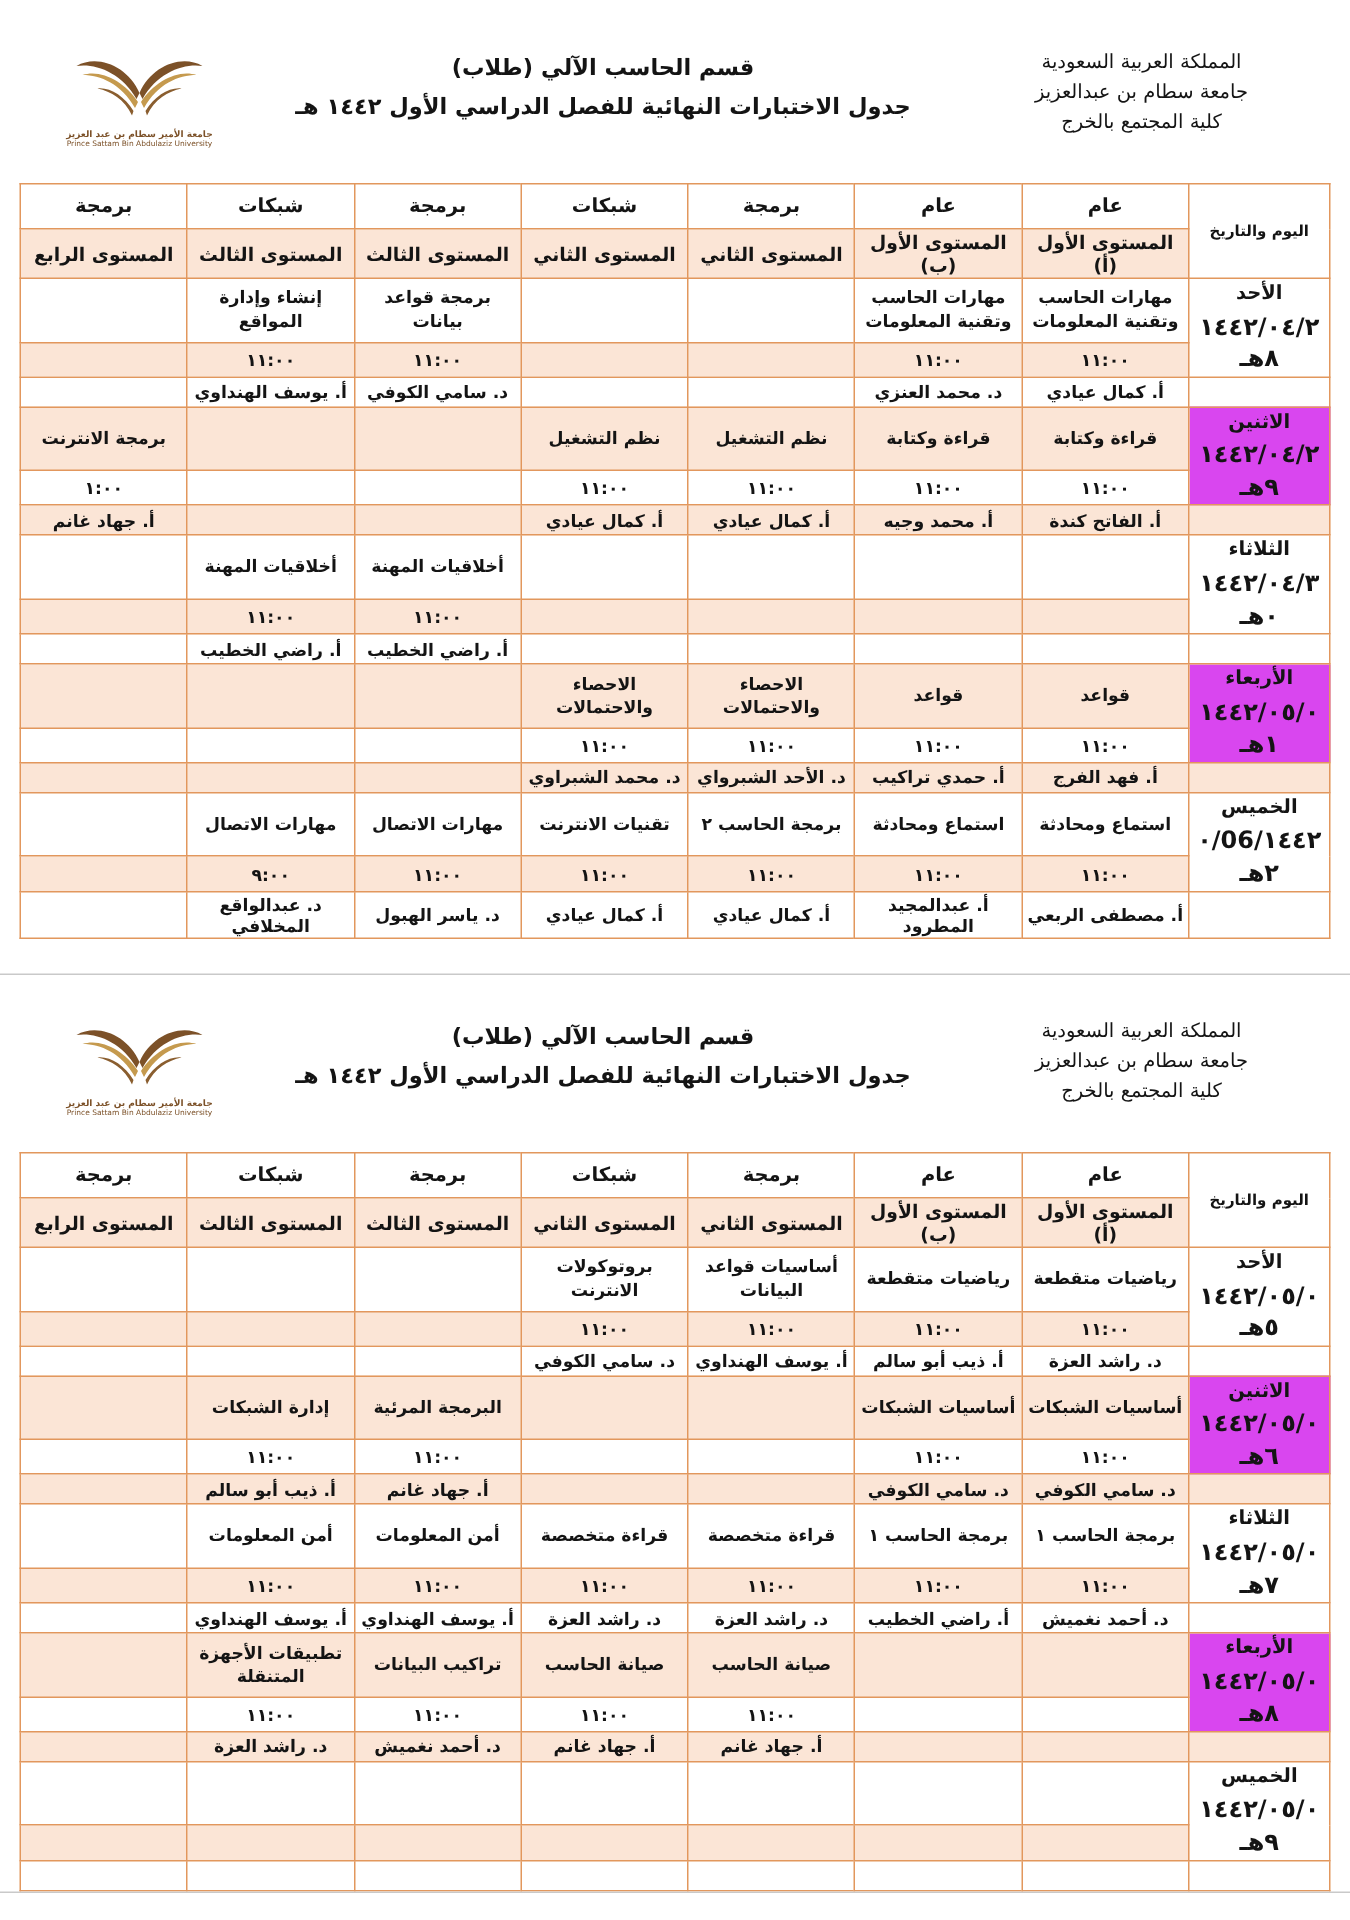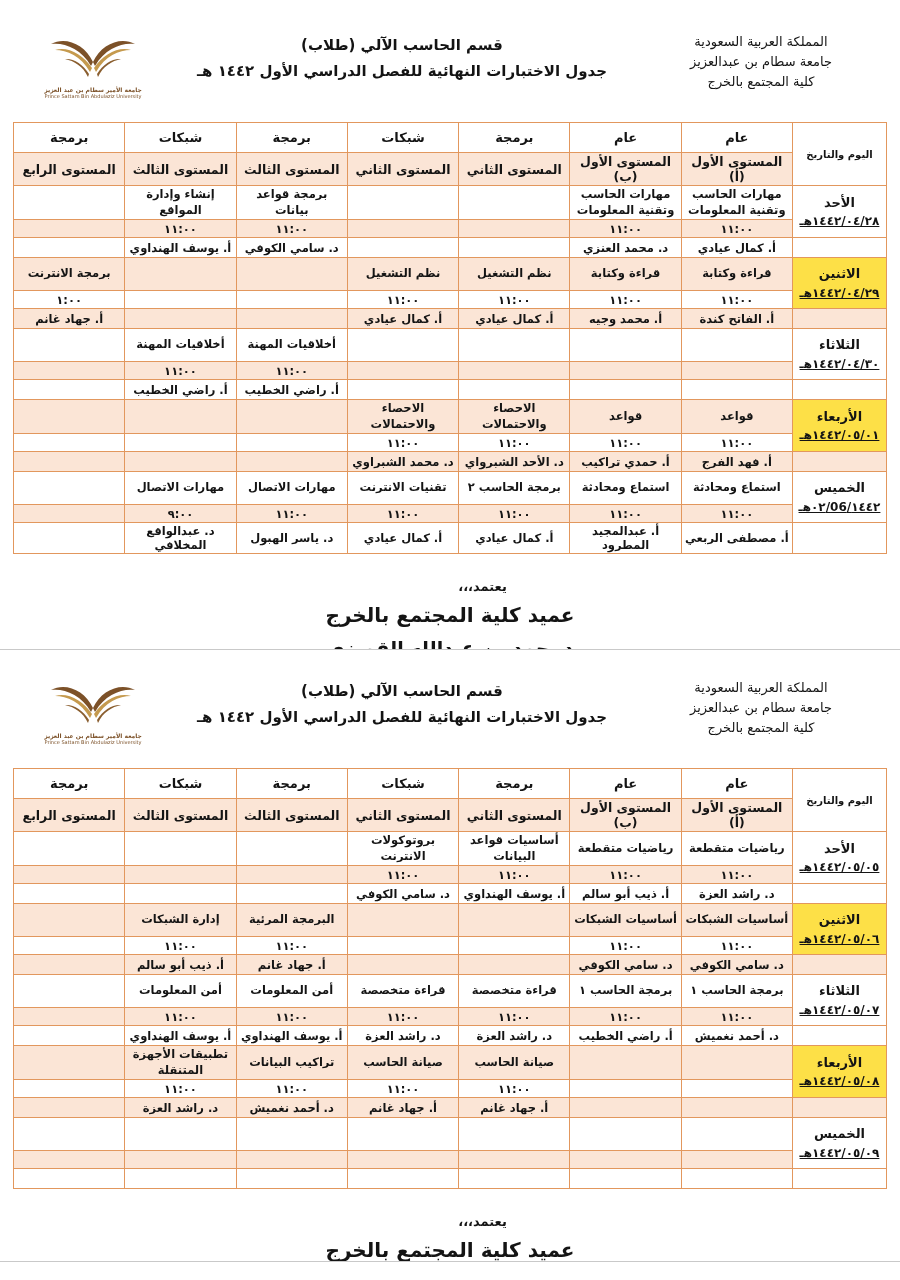--- a/index.html
+++ b/index.html
@@ -27,30 +27,30 @@
     direction:rtl;border-collapse:collapse;table-layout:fixed;
     width:874px;margin:2px auto 0 auto;
   }
   table.exam td{
     border:1px solid #e2975d;background:#ffffff;
     text-align:center;vertical-align:middle;
     font-weight:700;padding:1px 2px;word-wrap:break-word;
   }
   tr.peach > td{background:#fbe5d6;}
   td.daycell,td.dayhead{background:#ffffff;}
-  tr.peach > td.daycell{background:#fde047;}
+  tr.peach > td.daycell{background:#d946ef;}
   col.daycol{width:94px;}
   .hrow1 td{height:27px;font-size:13px;}
   .hrow2 td{height:25px;font-size:12.5px;}
   td.dayhead{font-size:10px;}
   .row-subject td{height:30px;font-size:11.5px;line-height:1.35;}
   .row-time td{height:15px;font-size:11.5px;}
   .row-teacher td{height:17px;font-size:11.5px;}
   .day-name{font-size:13px;font-weight:700;}
-  .day-date{font-size:12px;font-weight:700;margin-top:2px;text-decoration:underline;}
+  .day-date{font-size:16px;font-weight:700;margin-top:2px;}
 
   
   .approval{direction:rtl;width:300px;margin:22px auto 0 auto;text-align:center;font-weight:700;line-height:1.7;}
   .approval .salute{text-align:right;padding-left:65px;text-align:center;font-size:13px;}
   .approval .dean-title{font-size:20px;}
   .approval .dean-name{font-size:19px;}
 </style>
 </head>
 <body>
 

